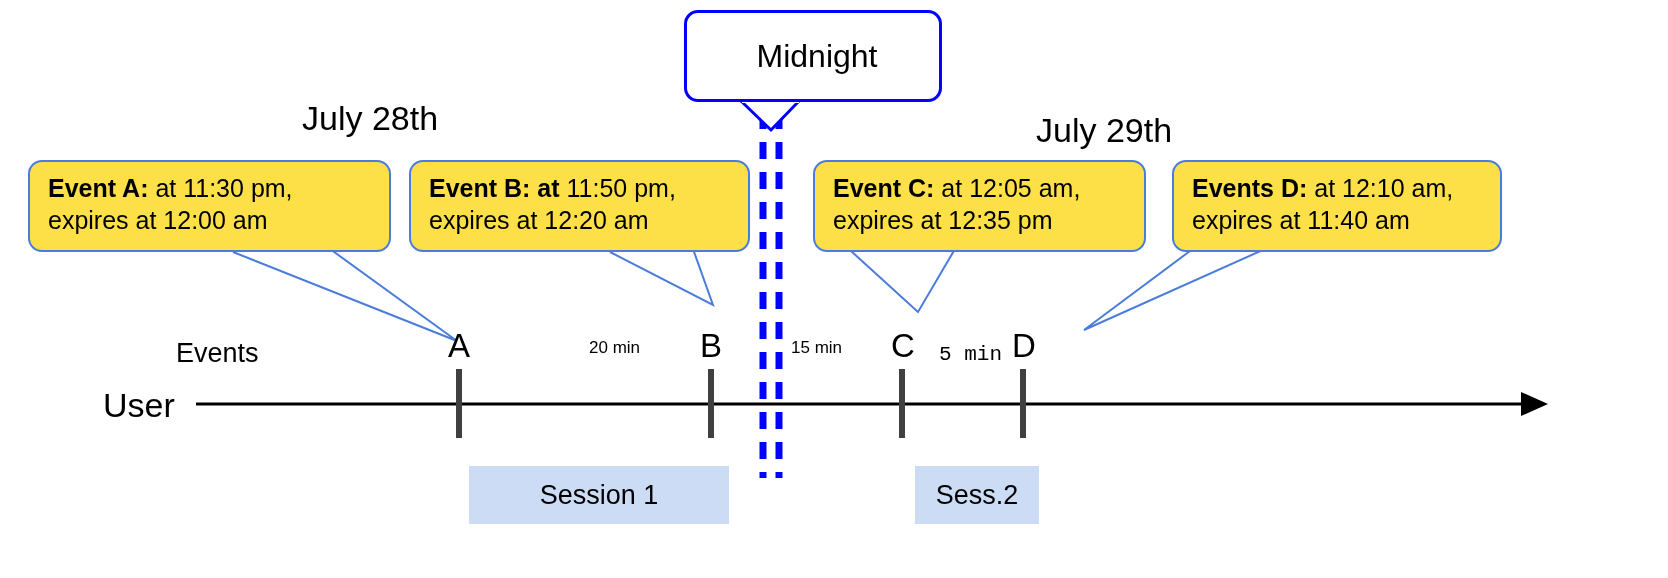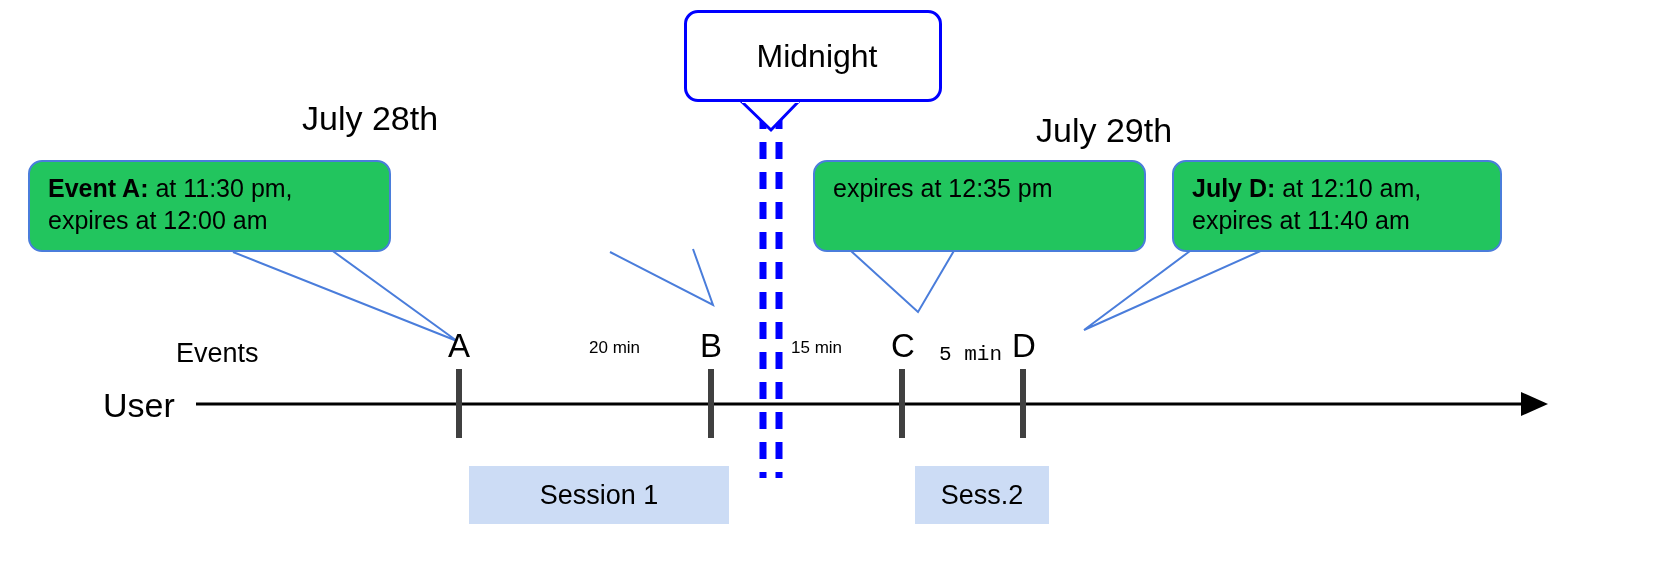--- a/index.html
+++ b/index.html
@@ -26,21 +26,21 @@
     height: 578px;
     pointer-events: none;
   }
 
   
   .callout {
     position: absolute;
     box-sizing: border-box;
     border: 2px solid #4a7ddb;
     border-radius: 14px;
-    background: #22c55e;
+    background: #fde047;
     padding: 10px 14px 10px 18px;
     font-size: 25px;
     line-height: 1.28;
     color: #000000;
     white-space: nowrap;
   }
   .callout b { font-weight: bold; }
 
   .callout-midnight {
     position: absolute;
@@ -122,42 +122,47 @@
   </div>
 
   <div class="txt date-label" style="left:302px; top:99px;">July 28th</div>
   <div class="txt date-label" style="left:1036px; top:111px;">July 29th</div>
 
   <div class="callout" style="left:28px; top:160px; width:363px; height:92px;">
     <div><b>Event A:</b><span> at 11:30 pm,</span></div>
     <div>expires at 12:00 am</div>
   </div>
 
+  <div class="callout" style="left:409px; top:160px; width:341px; height:92px;">
+    <div><b>Event B: at</b><span> 11:50 pm,</span></div>
+    <div>expires at 12:20 am</div>
+  </div>
 
   <div class="callout" style="left:813px; top:160px; width:333px; height:92px;">
+    <div><b>Event C:</b><span> at 12:05 am,</span></div>
     <div>expires at 12:35 pm</div>
   </div>
 
   <div class="callout" style="left:1172px; top:160px; width:330px; height:92px;">
-    <div><b>July D:</b><span>  at 12:10 am,</span></div>
+    <div><b>Events D:</b><span>  at 12:10 am,</span></div>
     <div>expires at 11:40 am</div>
   </div>
 
   <div class="txt events-label" style="left:176px; top:338px;">Events</div>
   <div class="txt axis-label" style="left:103px; top:386px;">User</div>
 
   <div class="txt marker-label" style="left:448px; top:327px;">A</div>
   <div class="txt marker-label" style="left:700px; top:327px;">B</div>
   <div class="txt marker-label" style="left:891px; top:327px;">C</div>
   <div class="txt marker-label" style="left:1012px; top:327px;">D</div>
 
   <div class="txt dur-label" style="left:589px; top:338px;">20 min</div>
   <div class="txt dur-label" style="left:791px; top:338px;">15 min</div>
   <div class="txt dur-label-sm" style="left:939px; top:343px;">5 min</div>
 
   <div class="session" style="left:453px; top:466px; width:260px; height:58px;">
     <span>Session 1</span>
   </div>
-  <div class="session" style="left:899px; top:466px; width:134px; height:58px;">
+  <div class="session" style="left:899px; top:466px; width:124px; height:58px;">
     <span>Sess.2</span>
   </div>
 
 </div>
 
 </body></html>

